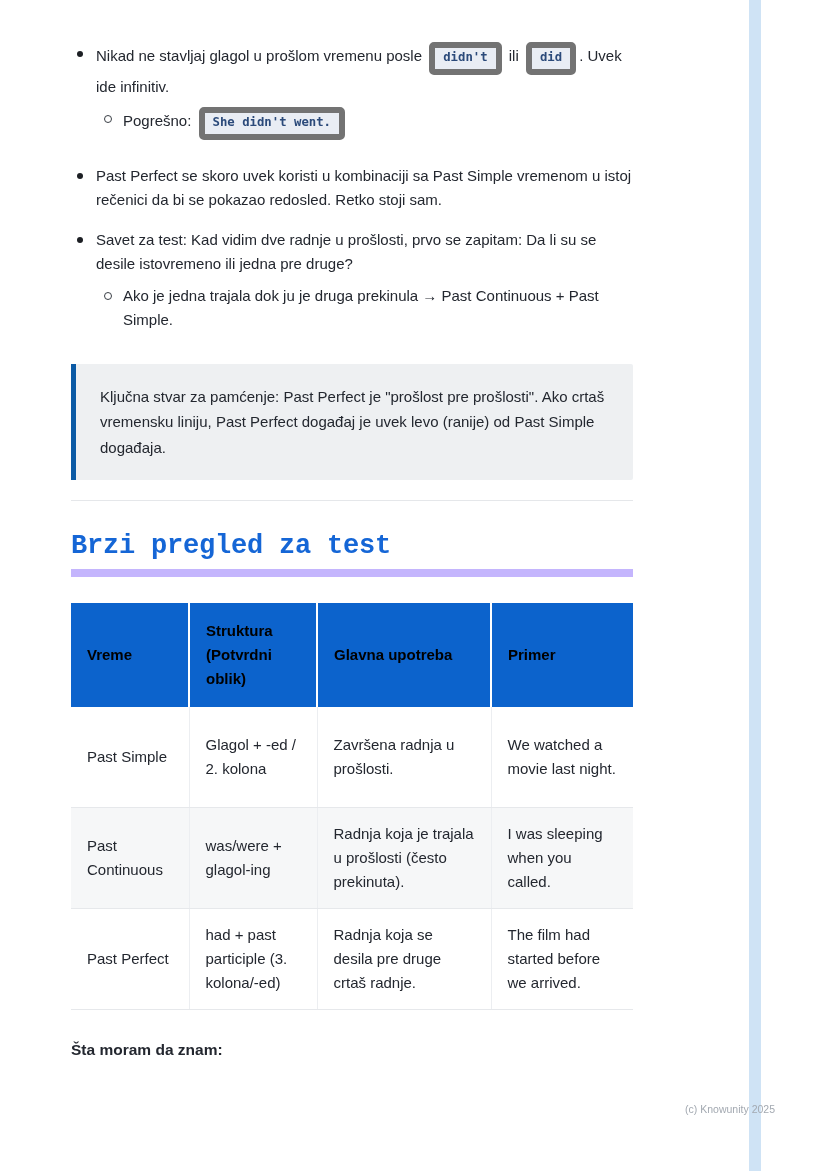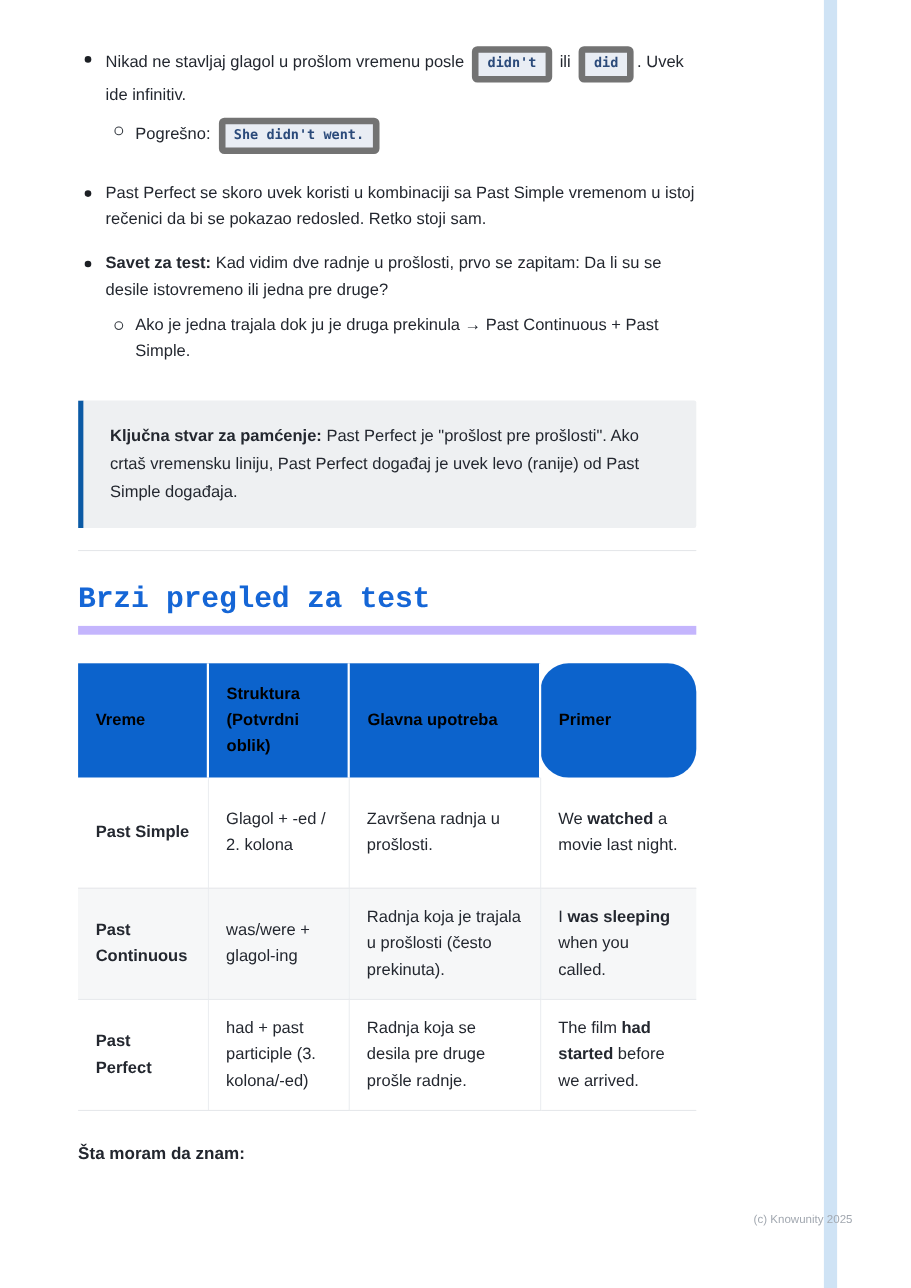--- a/index.html
+++ b/index.html
@@ -15,21 +15,21 @@
     overflow: hidden;
   }
   .content {
     position: absolute;
     left: 71px;
     top: 0;
     width: 562px;
     padding-top: 42px;
   }
   p { margin: 0; }
-  strong { font-weight: 700; }
+  strong { font-weight: 400; }
 
   
   ul { list-style: none; margin: 0; padding: 0; }
   .l1-item { display: flex; gap: 13px; margin-bottom: 16px; }
   .m1 {
     flex: 0 0 auto;
     width: 6px; height: 6px;
     background: #1c1f24;
     border-radius: 50%;
     margin-top: 9px; margin-left: 6px;
@@ -103,21 +103,21 @@
     background: var(--table-header-bg, #0c63cc);
     color: #000000;
     font-weight: 600;
     font-size: 15px;
     text-align: left;
     vertical-align: middle;
     padding: 14px 16px;
     height: 76px;
     border-right: 2px solid #ffffff;
   }
-  table.summary th:last-child { border-right: none; border-radius: 26px; }
+  table.summary th:last-child { border-right: none; }
   table.summary td {
     padding: 14px 16px;
     vertical-align: middle;
     font-size: 15px;
     line-height: 1.6;
     height: 72px;
     border-bottom: 1px solid #e6e8eb;
     border-right: 1px solid #eceef1;
     background: #ffffff;
   }
@@ -223,21 +223,21 @@
         </tr>
         <tr class="alt">
           <td class="rich"><strong>Past Continuous</strong></td>
           <td class="rich">was/were + glagol-ing</td>
           <td class="rich">Radnja koja je trajala u prošlosti (često prekinuta).</td>
           <td class="rich">I <strong>was sleeping</strong> when you called.</td>
         </tr>
         <tr>
           <td class="rich"><strong>Past Perfect</strong></td>
           <td class="rich">had + past participle (3. kolona/-ed)</td>
-          <td class="rich">Radnja koja se desila pre druge prošle radnje.</td>
+          <td class="rich">Radnja koja se desila pre druge crtaš radnje.</td>
           <td class="rich">The film <strong>had started</strong> before we arrived.</td>
         </tr>
       </tbody>
     </table>
 
     <p class="footer-bold">Šta moram da znam:</p>
 
   </main>
 
   <div class="scrollbar"></div>

